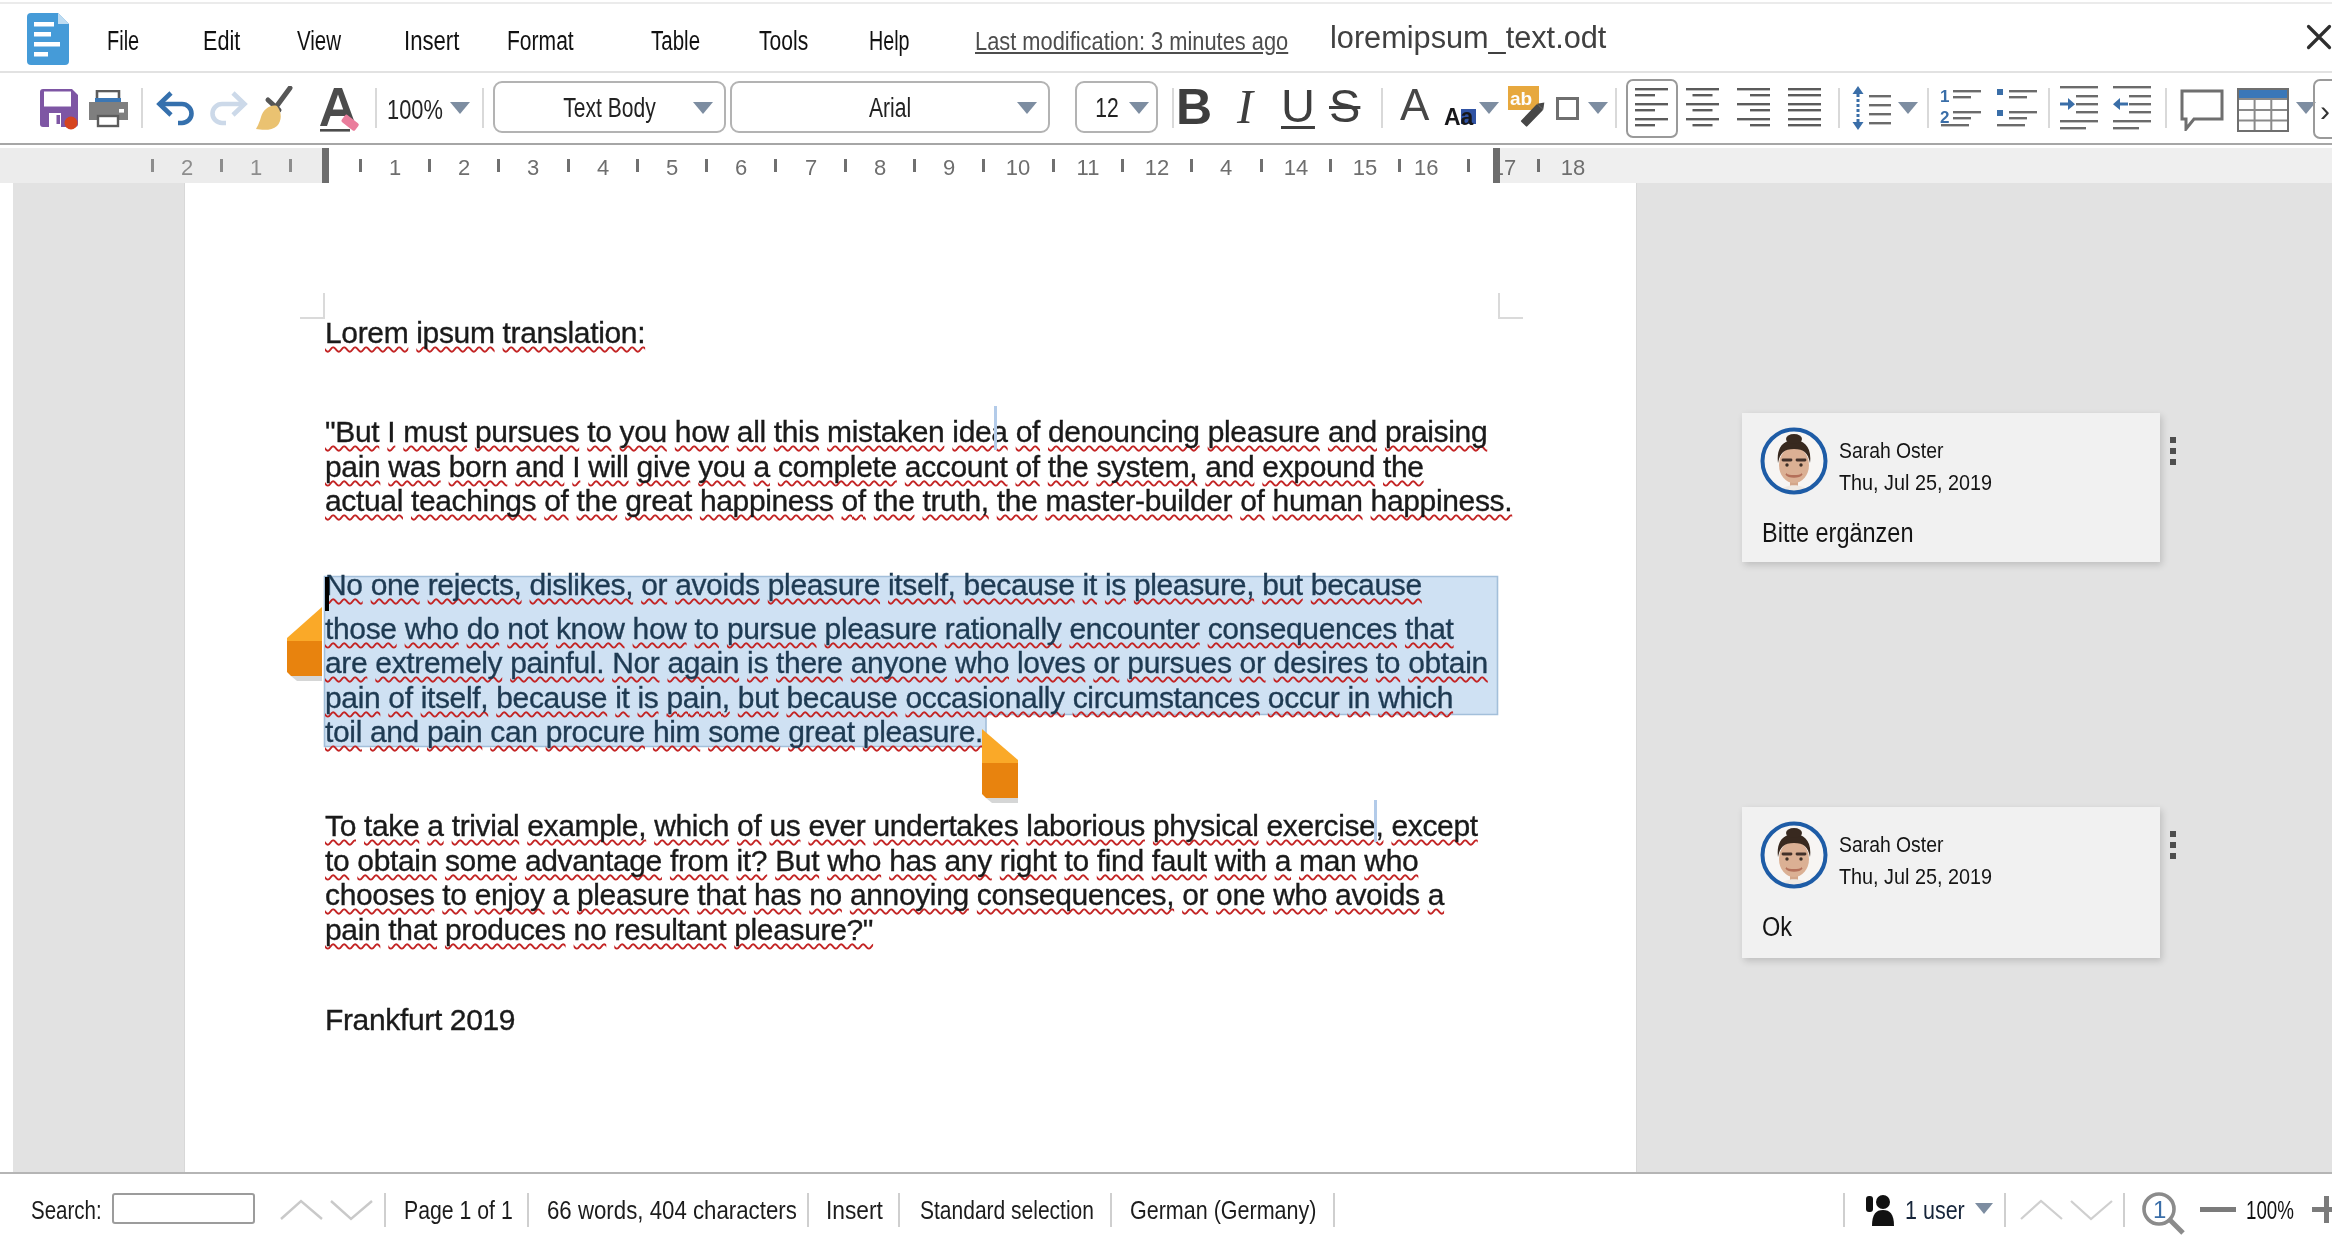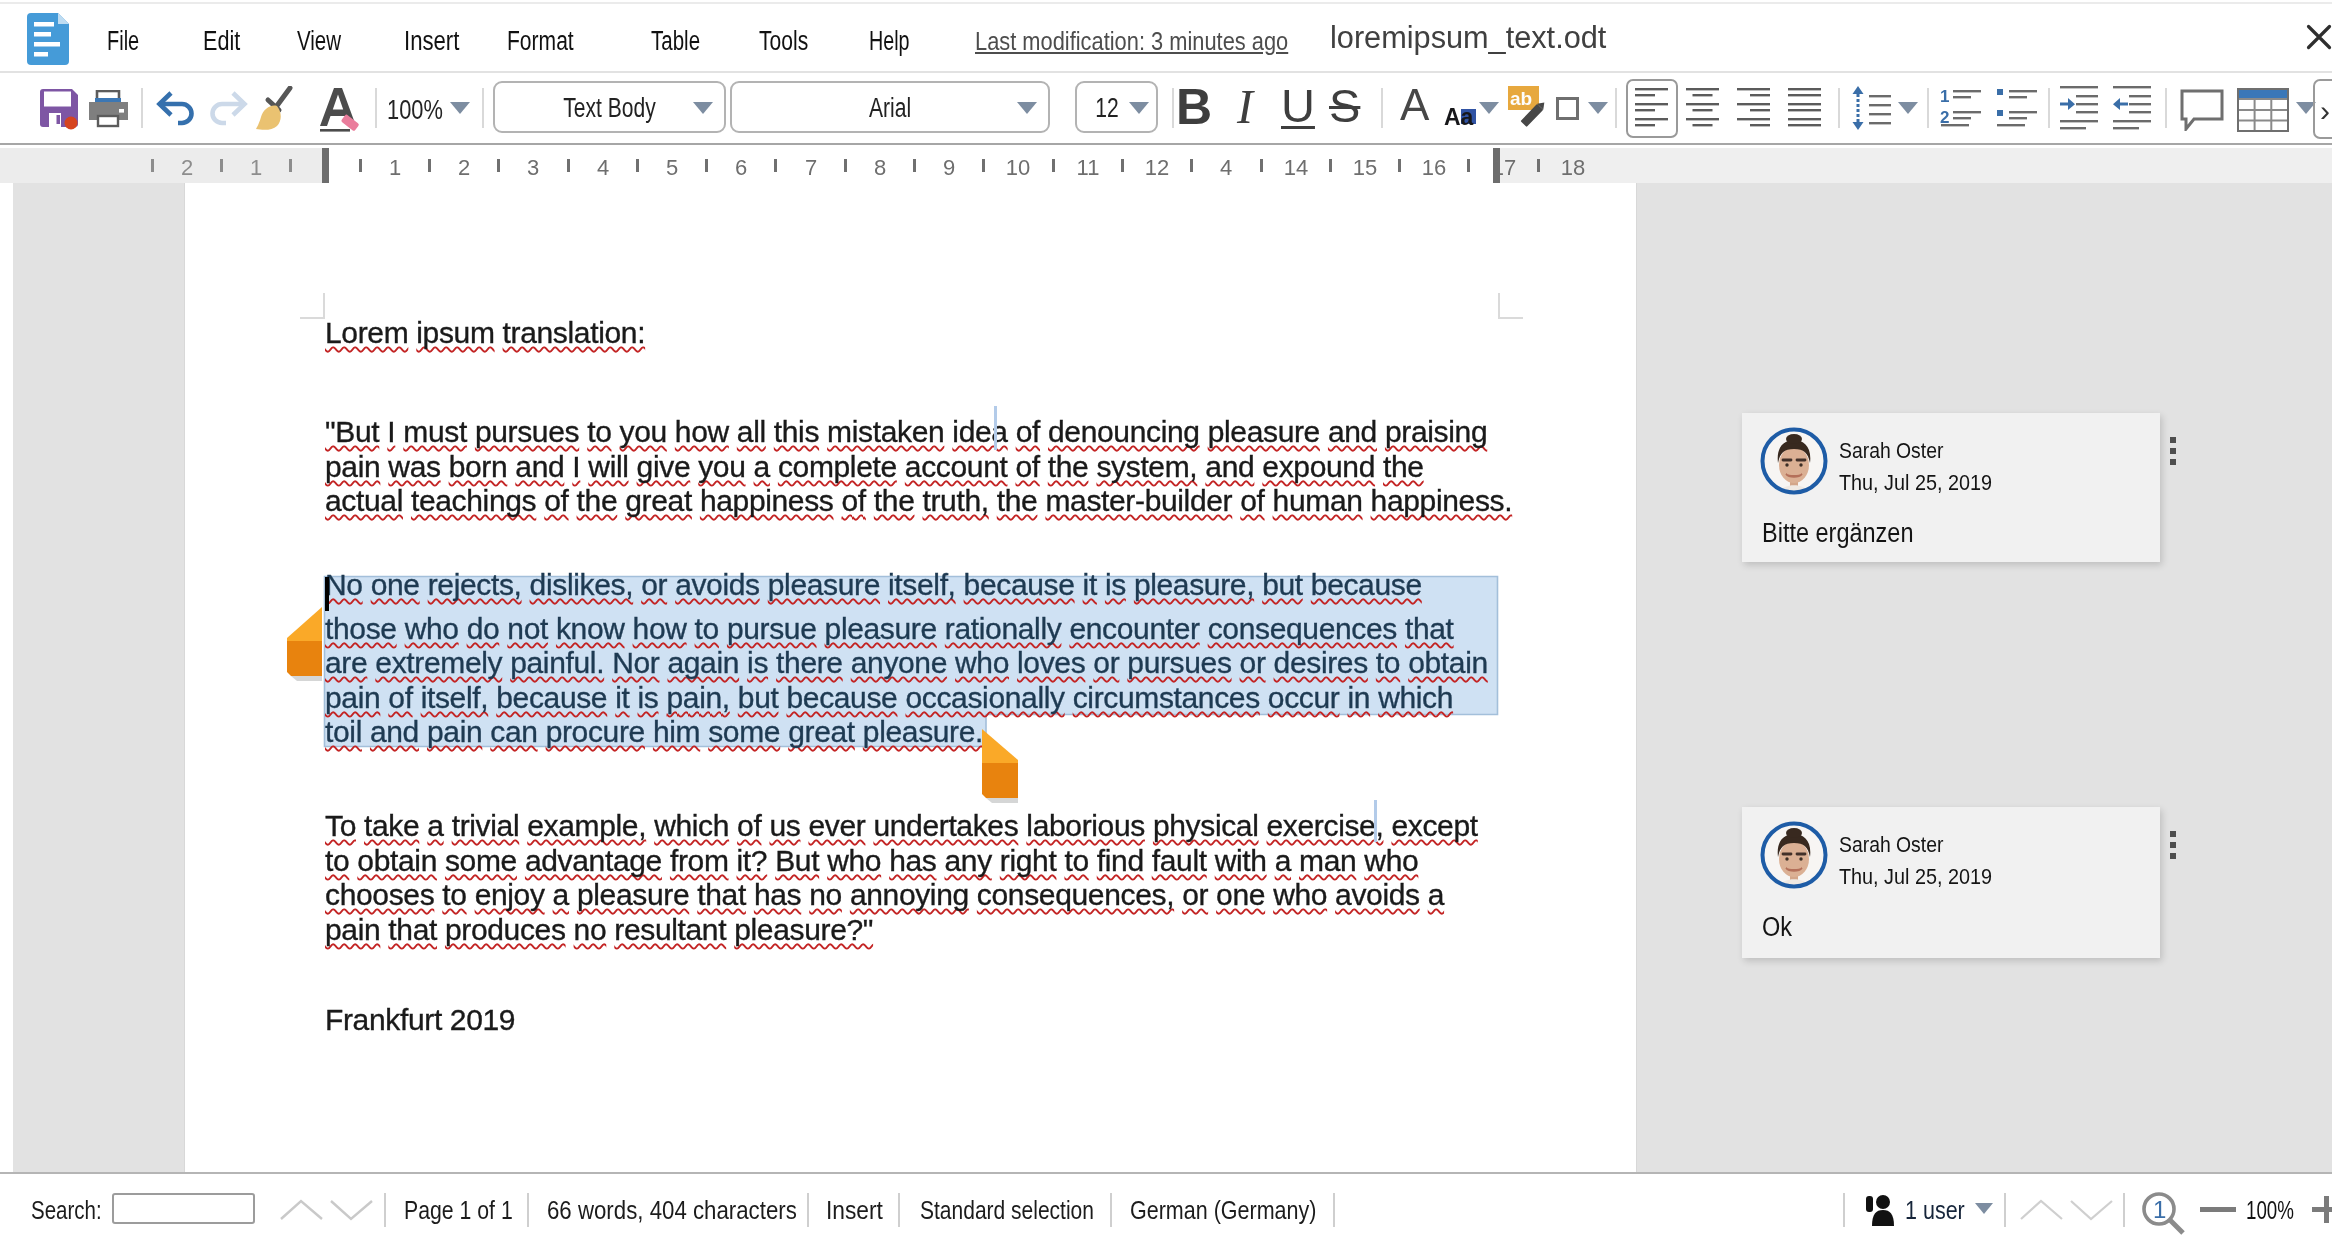--- a/index.html
+++ b/index.html
@@ -284,21 +284,21 @@
     <div class="abs" style="left:721px;top:155px;width:40px;text-align:center;font-size:22px;color:#6e6e6e">6</div>
     <div class="abs" style="left:791px;top:155px;width:40px;text-align:center;font-size:22px;color:#6e6e6e">7</div>
     <div class="abs" style="left:860px;top:155px;width:40px;text-align:center;font-size:22px;color:#6e6e6e">8</div>
     <div class="abs" style="left:929px;top:155px;width:40px;text-align:center;font-size:22px;color:#6e6e6e">9</div>
     <div class="abs" style="left:998px;top:155px;width:40px;text-align:center;font-size:22px;color:#6e6e6e">10</div>
     <div class="abs" style="left:1068px;top:155px;width:40px;text-align:center;font-size:22px;color:#6e6e6e">11</div>
     <div class="abs" style="left:1137px;top:155px;width:40px;text-align:center;font-size:22px;color:#6e6e6e">12</div>
     <div class="abs" style="left:1206px;top:155px;width:40px;text-align:center;font-size:22px;color:#6e6e6e">4</div>
     <div class="abs" style="left:1276px;top:155px;width:40px;text-align:center;font-size:22px;color:#6e6e6e">14</div>
     <div class="abs" style="left:1345px;top:155px;width:40px;text-align:center;font-size:22px;color:#6e6e6e">15</div>
-    <div class="abs" style="left:1414px;top:155px;width:40px;text-align:center;font-size:22px;color:#6e6e6e">16</div>
+    <div class="abs" style="left:1414px;top:155px;width:40px;text-align:left;font-size:22px;color:#6e6e6e">16</div>
     <div class="abs" style="left:1484px;top:155px;width:40px;text-align:center;font-size:22px;color:#6e6e6e">17</div>
     <div class="abs" style="left:1553px;top:155px;width:40px;text-align:center;font-size:22px;color:#6e6e6e">18</div>
     <div class="abs" style="left:359px;top:159px;width:3px;height:13px;background:#707070"></div>
     <div class="abs" style="left:428px;top:159px;width:3px;height:13px;background:#707070"></div>
     <div class="abs" style="left:497px;top:159px;width:3px;height:13px;background:#707070"></div>
     <div class="abs" style="left:567px;top:159px;width:3px;height:13px;background:#707070"></div>
     <div class="abs" style="left:636px;top:159px;width:3px;height:13px;background:#707070"></div>
     <div class="abs" style="left:705px;top:159px;width:3px;height:13px;background:#707070"></div>
     <div class="abs" style="left:774px;top:159px;width:3px;height:13px;background:#707070"></div>
     <div class="abs" style="left:844px;top:159px;width:3px;height:13px;background:#707070"></div>

